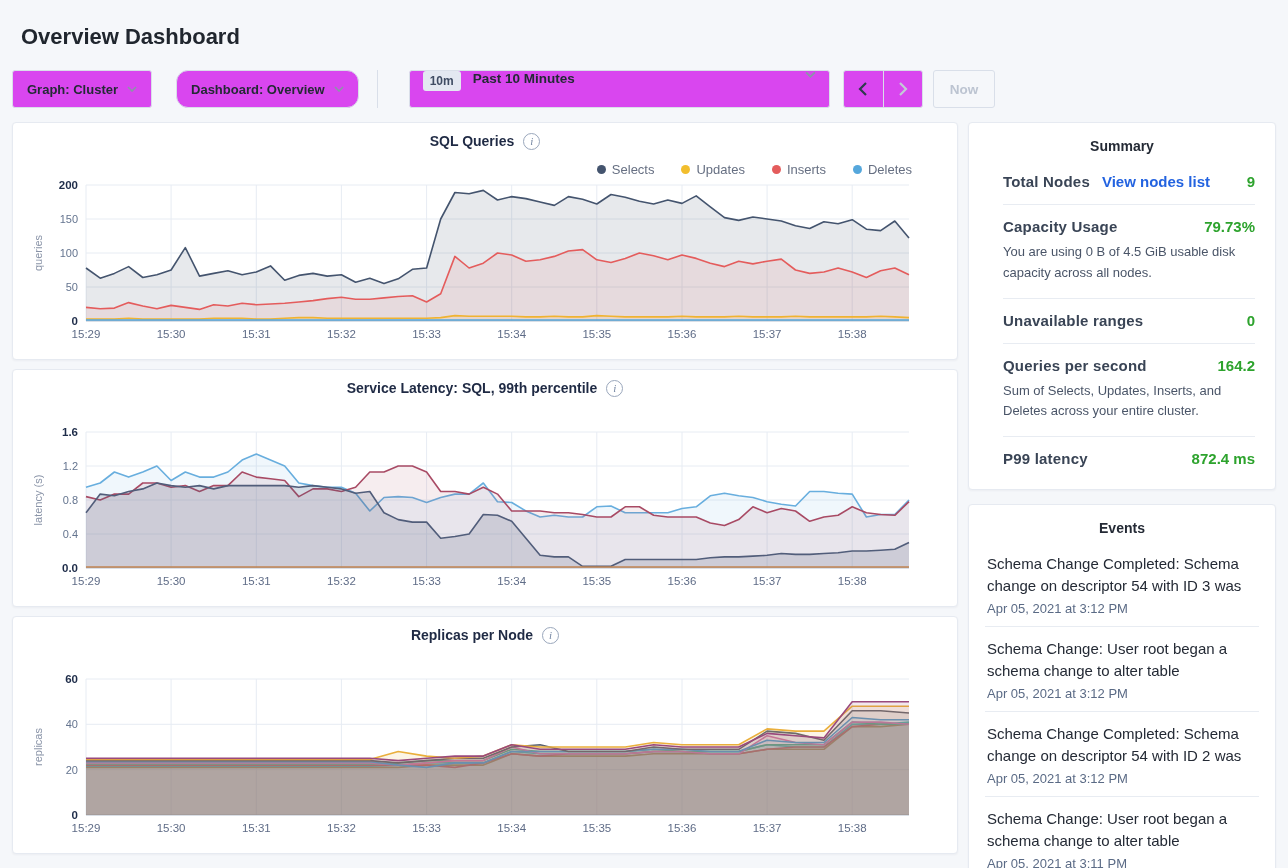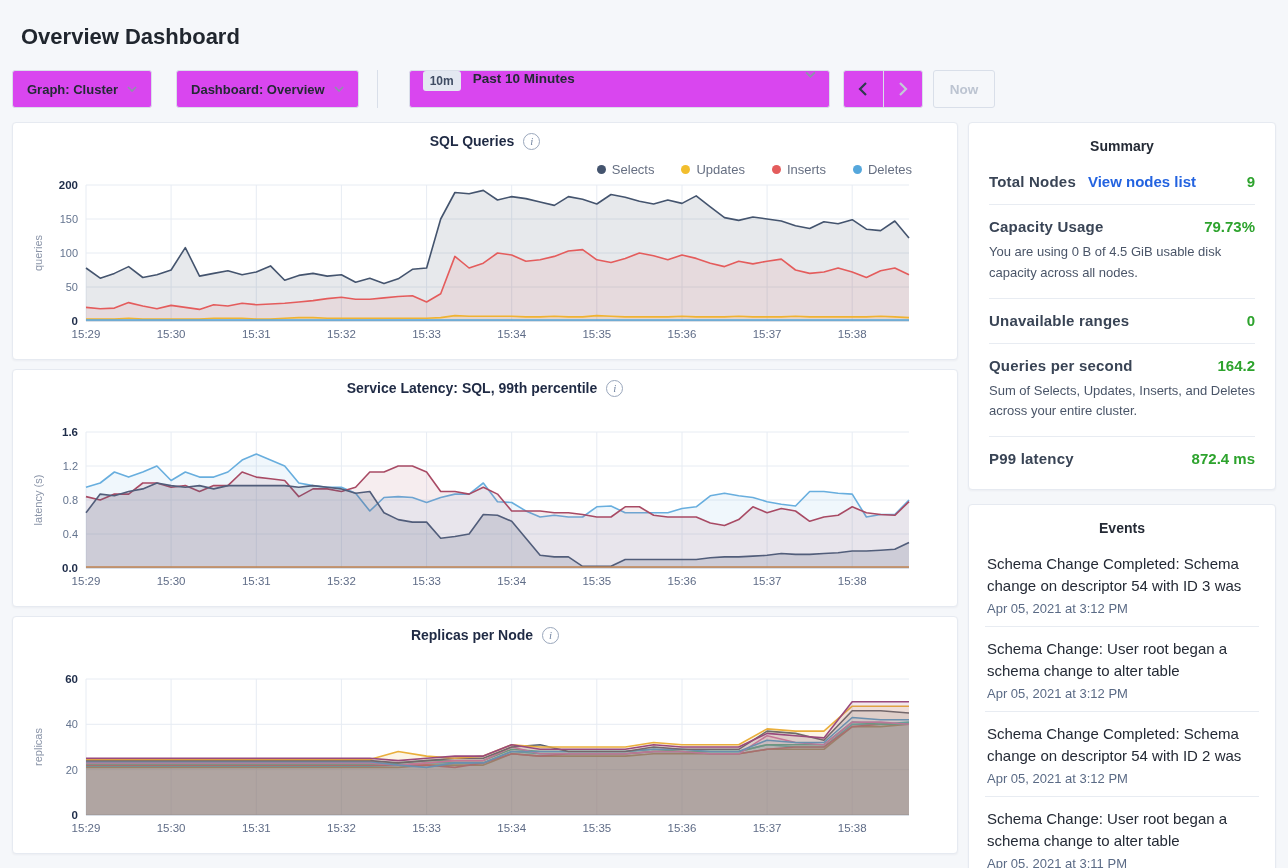--- a/index.html
+++ b/index.html
@@ -9,21 +9,21 @@
     background:#f5f7fa;
     font-family:"Liberation Sans", sans-serif;
     color:#242a35;
   }
   h1.page-title { margin:8px; padding:16px 0 12px 13px; font-size:22px; font-weight:600; color:#20262e; }
 
   
   .toolbar { display:flex; align-items:center; margin:6px 12px 14px; height:38px; }
   .dd, .timesel, .arrows, .now-btn { height:38px; background:#d946ef; border:1px solid #d9dfe9; border-radius:3px; }
   .dd { display:flex; align-items:center; gap:9px; padding:0 14px; font-size:13px; font-weight:700; color:#242a35; cursor:pointer; }
-  .dd + .dd { margin-left:24px; }
+  .dd + .dd { margin-left:24px;border-radius:12px; }
   .vdiv { width:1px; height:38px; background:#d9dfe9; margin-left:18px; }
   .timesel { display:flex; align-items:flex-start; width:421px; margin-left:31px; padding:0 13px; cursor:pointer; }
   .badge { background:#e3e8f1; border-radius:3px; padding:3px 7px; font-size:12px; font-weight:700; color:#3f4c63; }
   .range-label { margin-left:12px; font-size:13.5px; font-weight:700; color:#242a35; }
   .timesel .chev { margin-left:auto; }
   .arrows { display:flex; margin-left:13px; padding:0; overflow:hidden; }
   .arrow-btn { width:39px; height:100%; display:flex; align-items:center; justify-content:center; background:none; border:none; cursor:pointer; padding:0; }
   .arrow-btn + .arrow-btn { border-left:1px solid #d9dfe9; }
   .now-btn { margin-left:10px; padding:0 16px; background:transparent; font-family:"Liberation Sans",sans-serif; font-size:13.5px; font-weight:700; color:#bcc4d1; cursor:default; }
 
@@ -44,21 +44,21 @@
   .dot { width:9px; height:9px; border-radius:50%; display:inline-block; }
   svg.chart { display:block; width:916px; height:170px; }
   .xt { font-size:11.5px; fill:#5f6c87; }
   .yt { font-size:11px; fill:#64748f; }
   .ytb { font-size:11.5px; fill:#1e2c49; font-weight:bold; }
   .ylab { font-size:11px; fill:#8a94a8; }
 
   
   .summary-card { padding:0 20px 8px; }
   .panel-title { text-align:center; font-weight:700; font-size:14px; color:#242a35; padding:15px 0 6px; }
-  .srow { padding:13px 0 14px; border-bottom:1px solid #e8ecf2; }
+  .srow { padding:13px 0 14px; border-bottom:1px solid #e8ecf2;margin-left:14px; }
   .srow:last-child { border-bottom:none; }
   .srow-top { display:flex; align-items:baseline; }
   .slabel { font-weight:700; font-size:15px; color:#394455; letter-spacing:0.2px; }
   .slink { font-weight:700; font-size:15px; color:#2363e0; margin-left:12px; text-decoration:none; cursor:pointer; }
   .sval { margin-left:auto; font-weight:700; font-size:15px; color:#2da32d; white-space:nowrap; }
   .sdesc { margin-top:7px; font-size:13px; color:#4a5568; line-height:1.6; }
 
   
   .events-card { padding:0 16px 6px; }
   .event { padding:11px 2px 10px; border-bottom:1px solid #e8ecf2; }

